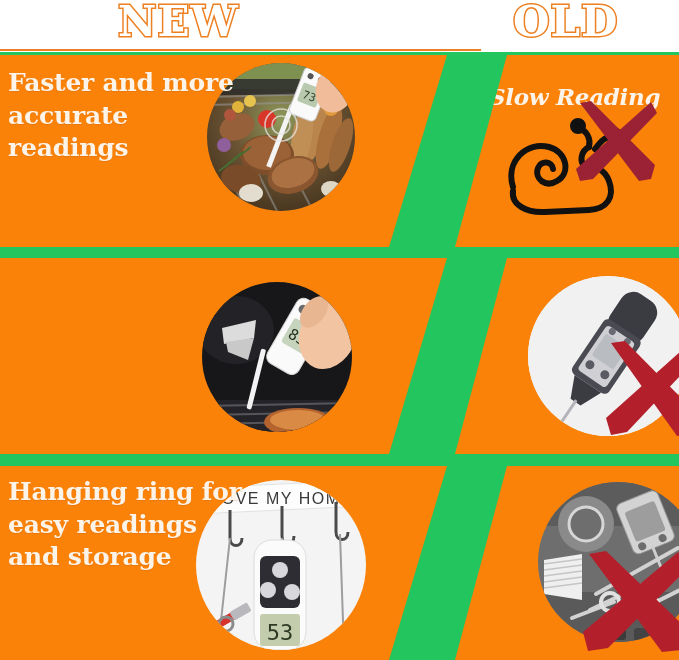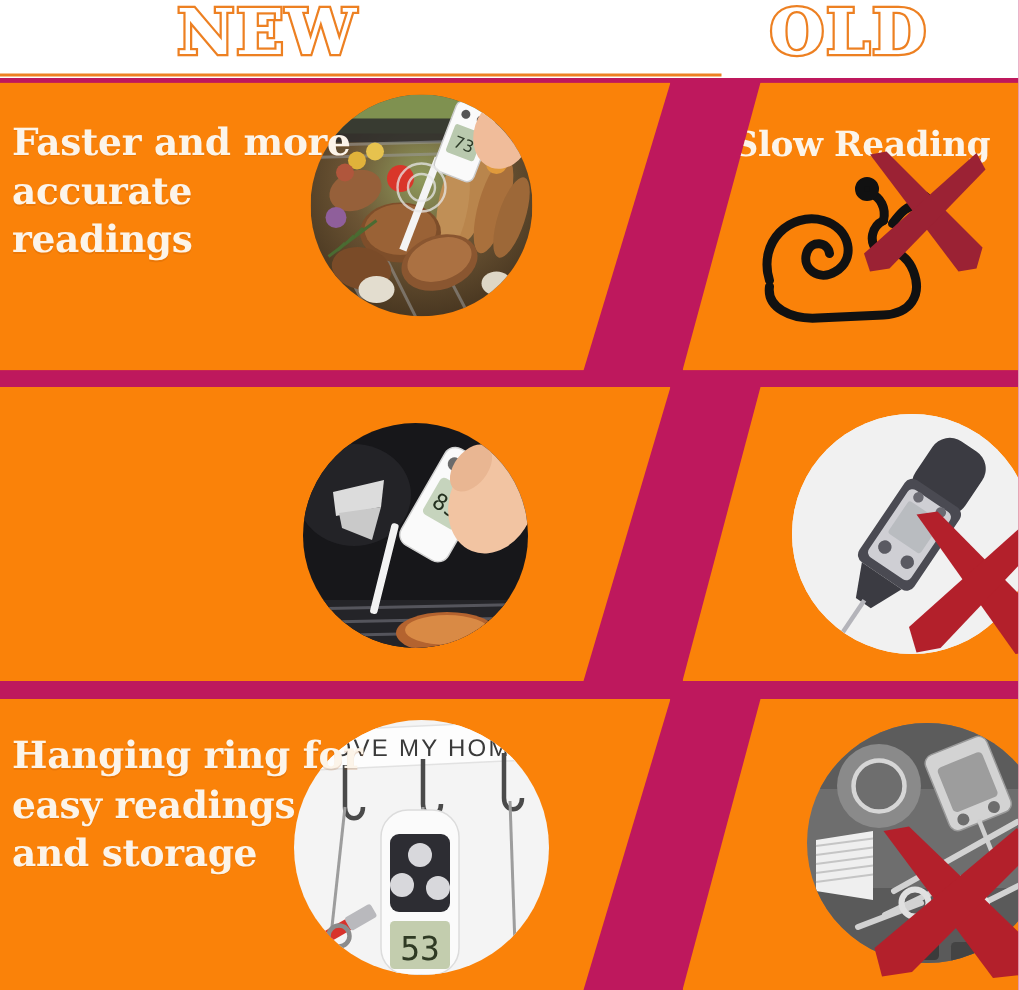--- a/index.html
+++ b/index.html
@@ -9,21 +9,21 @@
     height: 660px;
     background: #ffffff;
     font-family: "Liberation Serif", "DejaVu Serif", serif;
     overflow: hidden;
   }
 
   #page {
     position: relative;
     width: 679px;
     height: 660px;
-    background: #be185d;
+    background: #22c55e;
   }
 
   
   #header {
     position: absolute;
     left: 0; top: 0;
     width: 679px; height: 52px;
     background: #ffffff;
   }
 
@@ -87,38 +87,37 @@
     position: absolute;
     left: 8px;
     font-family: "DejaVu Serif", "Liberation Serif", serif;
     font-weight: bold;
     color: #fcf4e9;
     line-height: 1.30;
     letter-spacing: -0.2px;
     text-shadow: 0 1px 0 rgba(160,70,0,0.18);
     white-space: pre-line;
     z-index: 6;
-    margin-top: 12px;
   }
   #text-r1 { top: 12px;  font-size: 25px; width: 235px; }
   #text-r2 { top: 36px;  font-size: 25px; width: 270px; }
   #text-r3 { top: 10px;  font-size: 25px; width: 240px; }
 
   
   .old-heading {
     position: absolute;
     font-family: "DejaVu Serif", "Liberation Serif", serif;
     font-weight: bold;
     font-size: 23px;
     color: #fcf4e9;
     white-space: nowrap;
     z-index: 6;
     letter-spacing: -0.3px;
   }
-  #head-slow { left: 34px; top: 28px; }
+  #head-slow { left: 34px; top: 28px; font-style: italic; }
 
   
   .circle {
     position: absolute;
     border-radius: 50%;
     overflow: hidden;
     z-index: 4;
   }
   .circle svg { display: block; width: 100%; height: 100%; }
 

